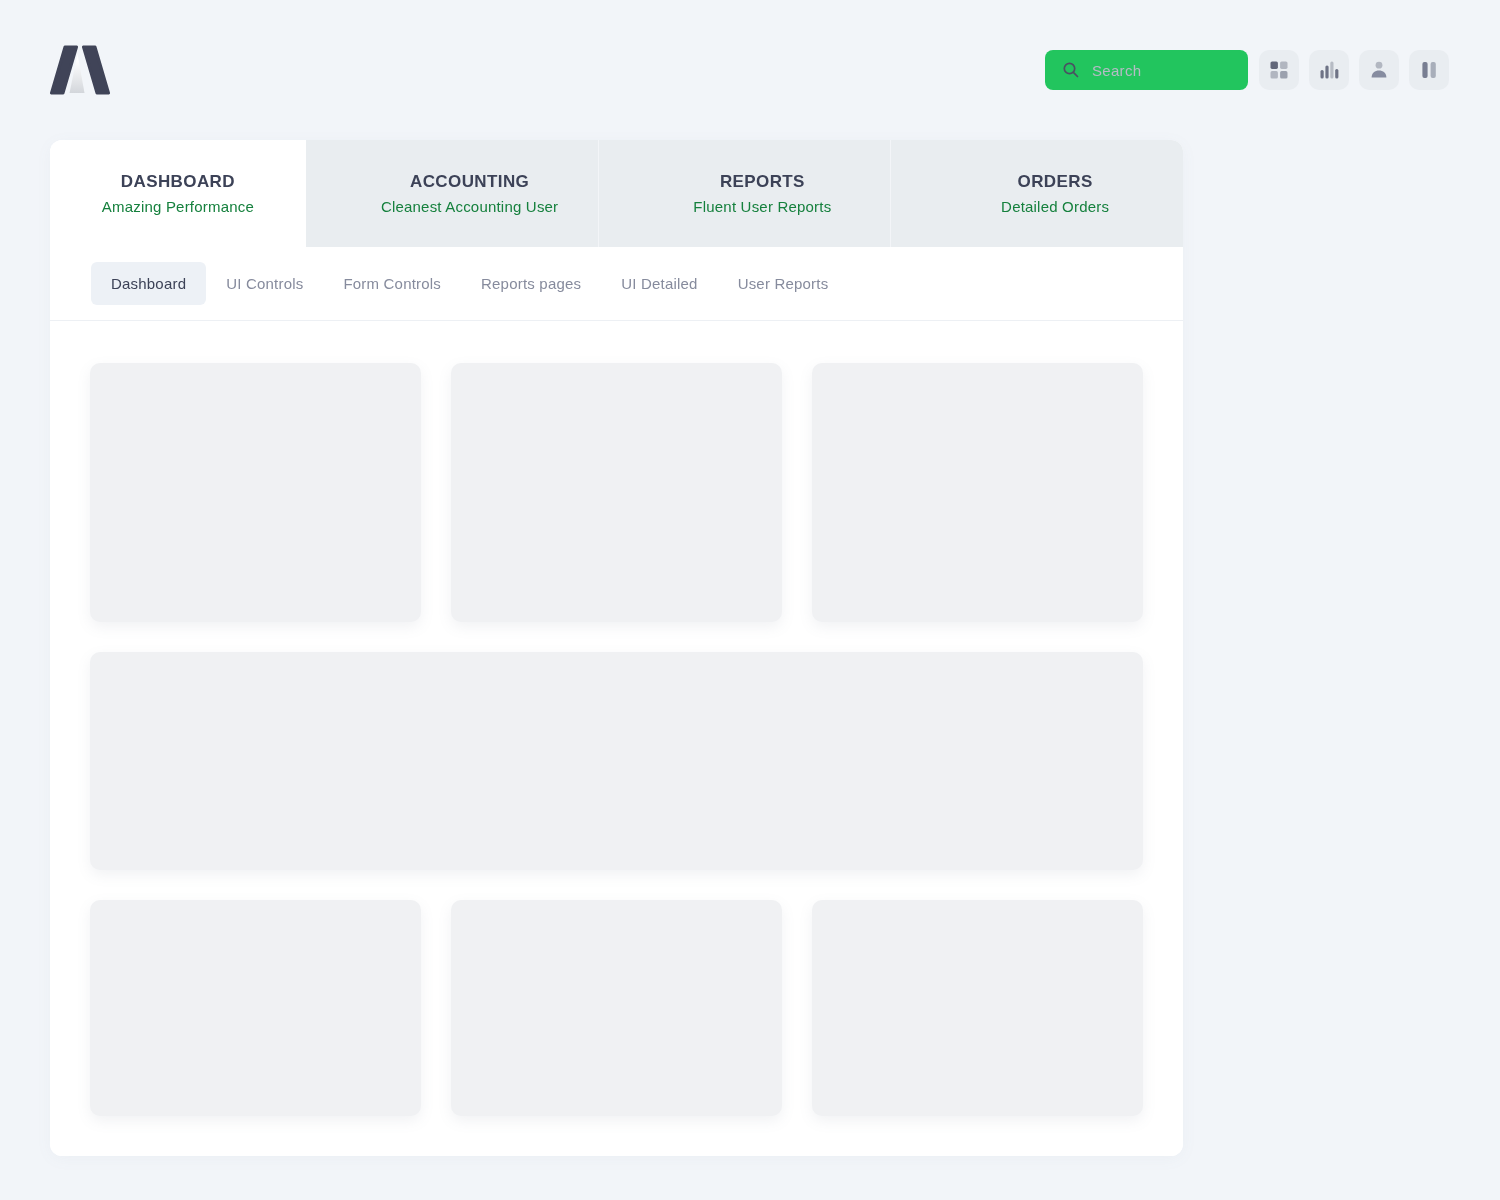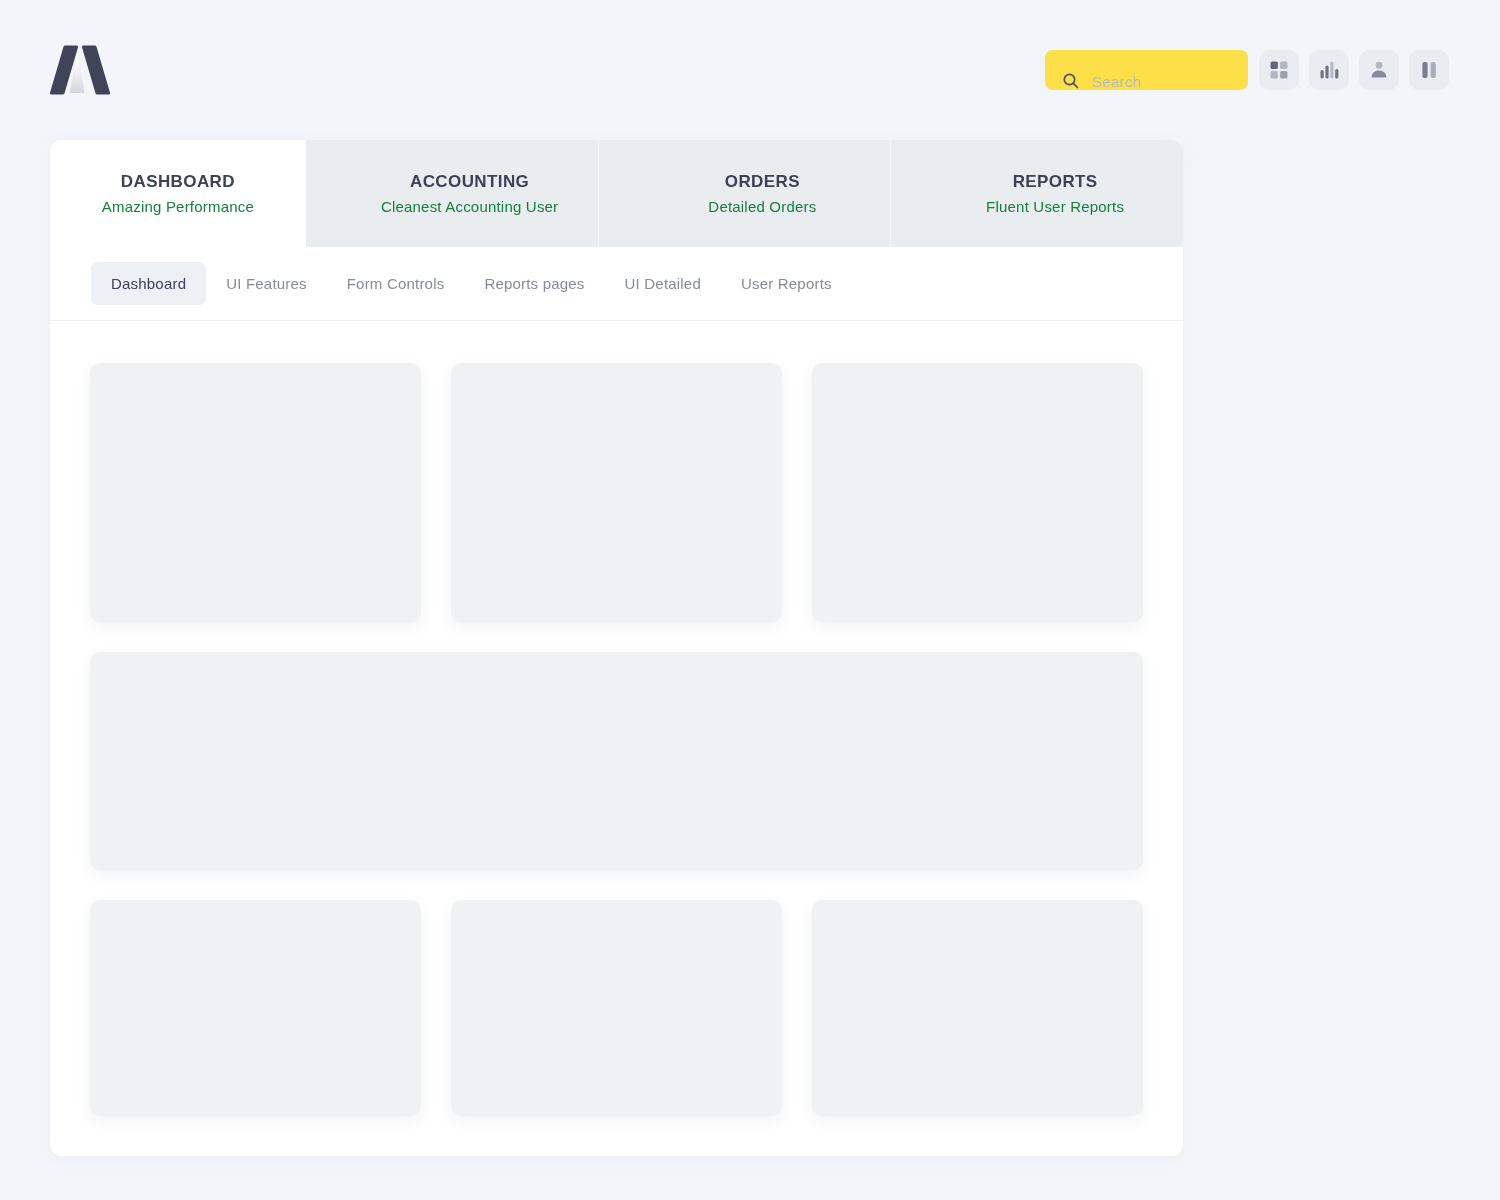--- a/index.html
+++ b/index.html
@@ -12,22 +12,22 @@
   }
 
   
   .header { position: absolute; left: 0; top: 0; width: 1500px; height: 140px; }
   .logo { position: absolute; left: 50px; top: 45px; width: 60px; height: 50px; cursor: pointer; }
   .header-right {
     position: absolute; right: 51px; top: 50px;
     display: flex; align-items: center; gap: 10px;
   }
   .search-box {
-    width: 203px; height: 40px; background: #fde047; border-radius: 8px;
-    display: flex; align-items: flex-end; padding-left: 17px; margin-right: 1px;
+    width: 203px; height: 40px; background: #22c55e; border-radius: 8px;
+    display: flex; align-items: center; padding-left: 17px; margin-right: 1px;
   }
   .search-box input {
     border: none; outline: none; background: transparent;
     font-family: "Liberation Sans", "DejaVu Sans", sans-serif;
     font-size: 15px; color: #4a5062; margin-left: 12px; width: 150px;
     letter-spacing: 0.3px;
   }
   .search-box input::placeholder { color: #b6bbc6; }
   .icon-btn {
     width: 40px; height: 40px; border: none; background: #e9edf1; border-radius: 10px;
@@ -148,32 +148,32 @@
   <div class="tabs">
     <div class="tab active">
       <div class="tab-title">DASHBOARD</div>
       <div class="tab-sub">Amazing Performance</div>
     </div>
     <div class="tab">
       <div class="tab-title">ACCOUNTING</div>
       <div class="tab-sub">Cleanest Accounting User</div>
     </div>
     <div class="tab">
+      <div class="tab-title">REPORTS</div>
+      <div class="tab-sub">Fluent User Reports</div>
+    </div>
+    <div class="tab">
       <div class="tab-title">ORDERS</div>
       <div class="tab-sub">Detailed Orders</div>
-    </div>
-    <div class="tab">
-      <div class="tab-title">REPORTS</div>
-      <div class="tab-sub">Fluent User Reports</div>
     </div>
   </div>
 
   <nav class="subnav">
     <a class="subnav-item active">Dashboard</a>
-    <a class="subnav-item">UI Features</a>
+    <a class="subnav-item">UI Controls</a>
     <a class="subnav-item">Form Controls</a>
     <a class="subnav-item">Reports pages</a>
     <a class="subnav-item">UI Detailed</a>
     <a class="subnav-item">User Reports</a>
   </nav>
 
   <section class="content">
     <div class="card-row row-top">
       <div class="card"></div>
       <div class="card"></div>

